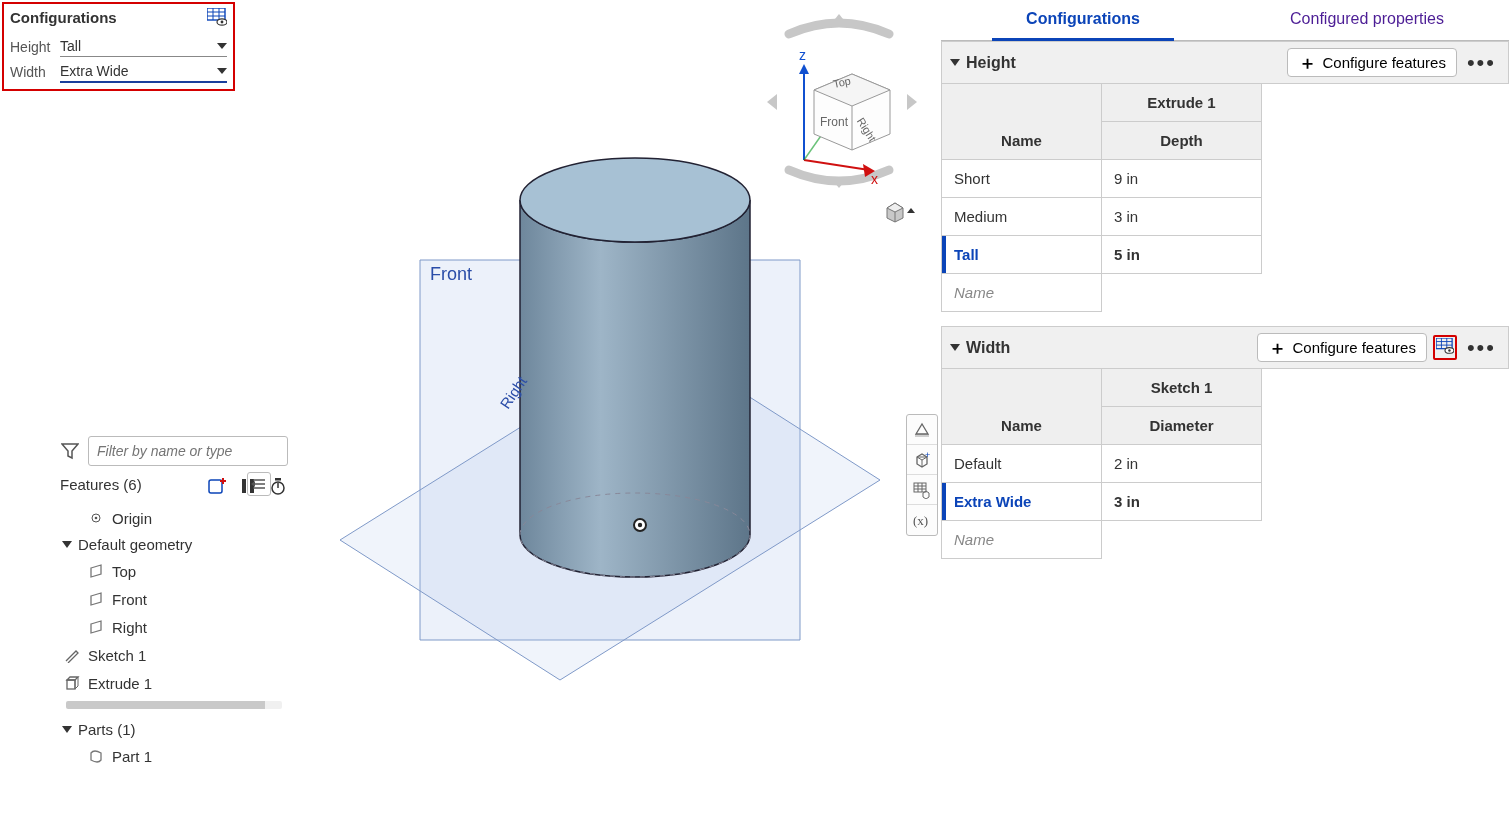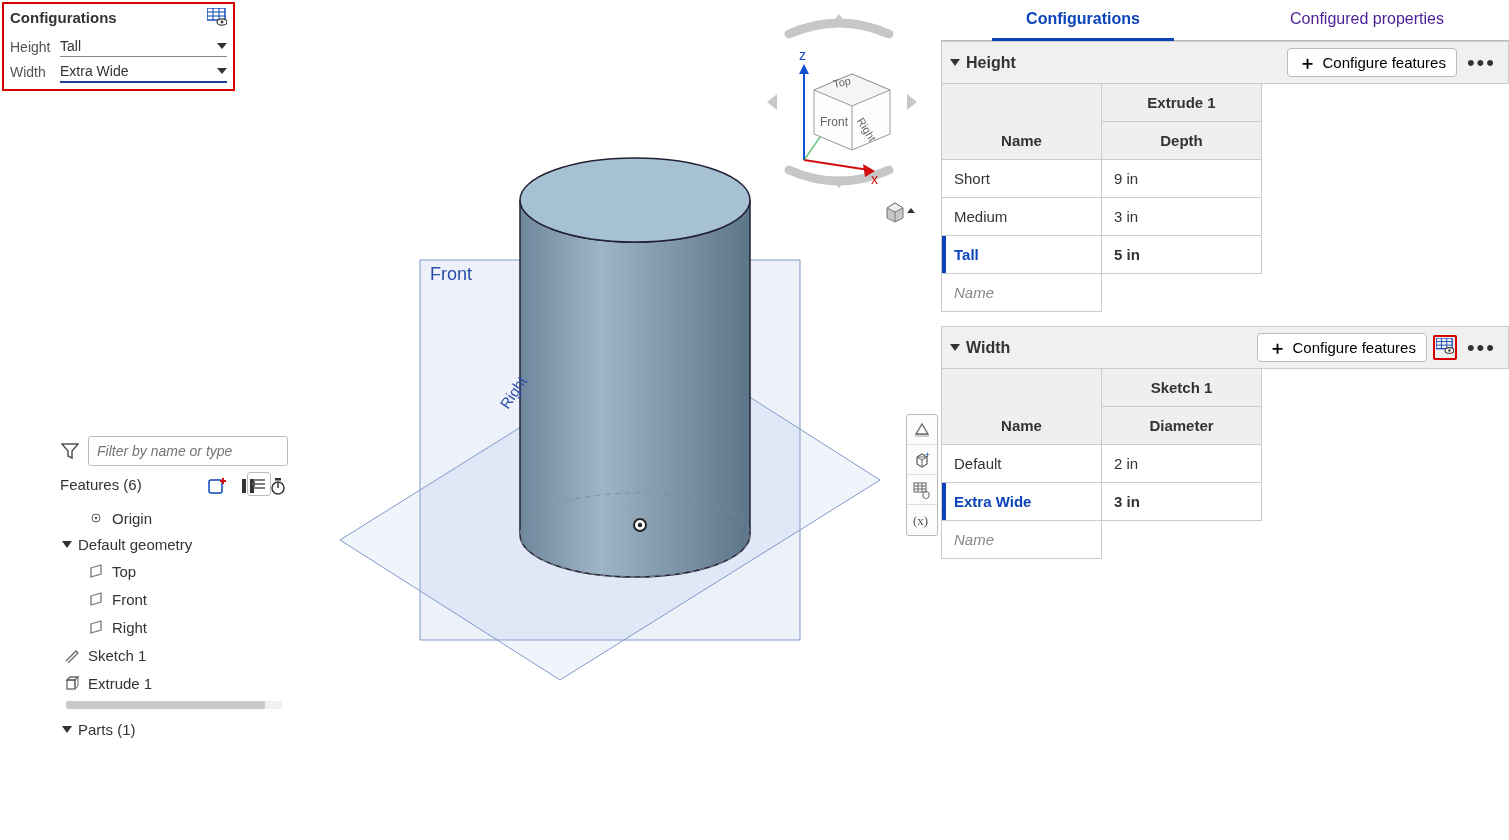--- a/index.html
+++ b/index.html
@@ -459,20 +459,28 @@
             <line x1="11" y1="14" x2="14" y2="11" stroke="#666"></line>
           </svg>
         </span>
       <span>Extrude 1</span>
     </div>
     <div class="scroll-indicator"></div>
     <div class="tree-row group">
       <span class="chev"></span>
       <span>Parts (1)</span>
     </div>
+    <div class="tree-row tree-indent-1">
+      <span class="icn">
+          <svg width="16" height="16">
+            <path d="M3,5 q3,-4 10,0 v7 q-3,4 -10,0 z" fill="none" stroke="#777" stroke-width="1.3"></path>
+          </svg>
+        </span>
+      <span>Part 1</span>
+    </div>
   </div>
 </div>
 
 <div class="collapse-btn">
   <svg width="16" height="14">
       <line x1="2" y1="3" x2="14" y2="3" stroke="#555" stroke-width="1.5"></line>
       <line x1="2" y1="7" x2="14" y2="7" stroke="#555" stroke-width="1.5"></line>
       <line x1="2" y1="11" x2="14" y2="11" stroke="#555" stroke-width="1.5"></line>
       <polygon points="0,7 4,4 4,10" fill="#555"></polygon>
     </svg>

